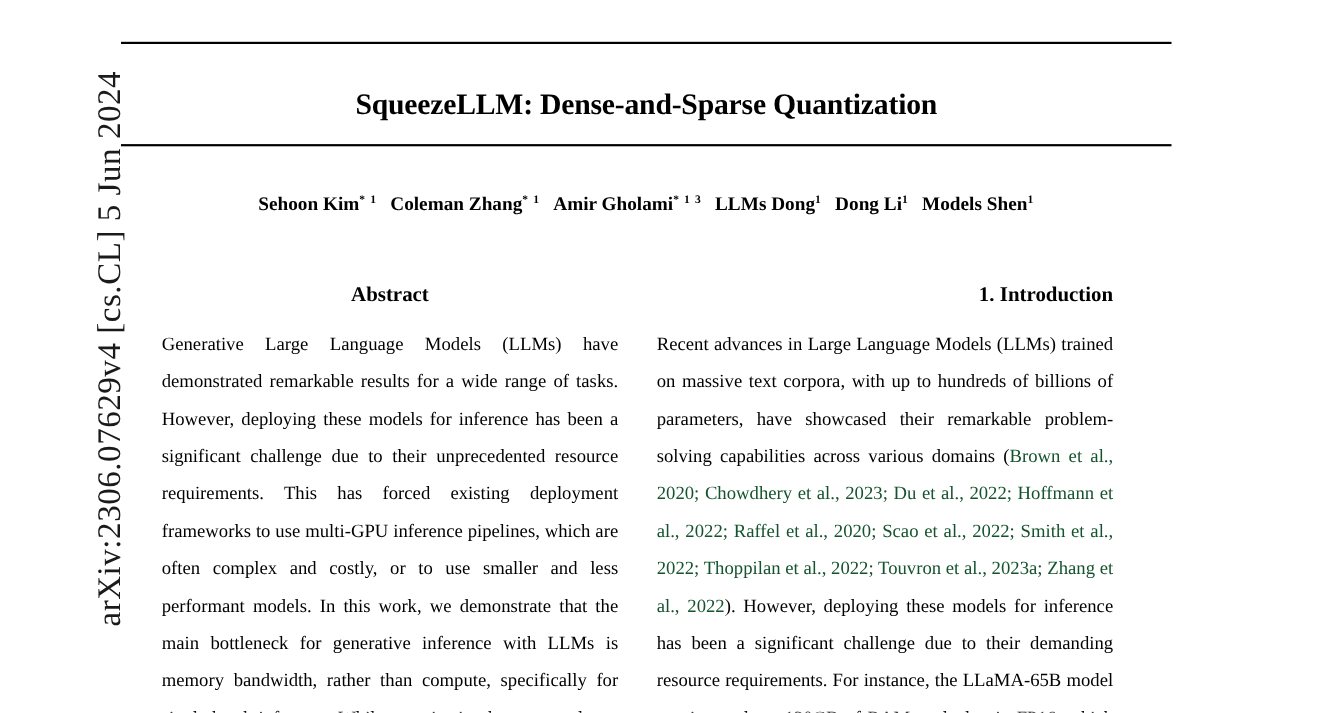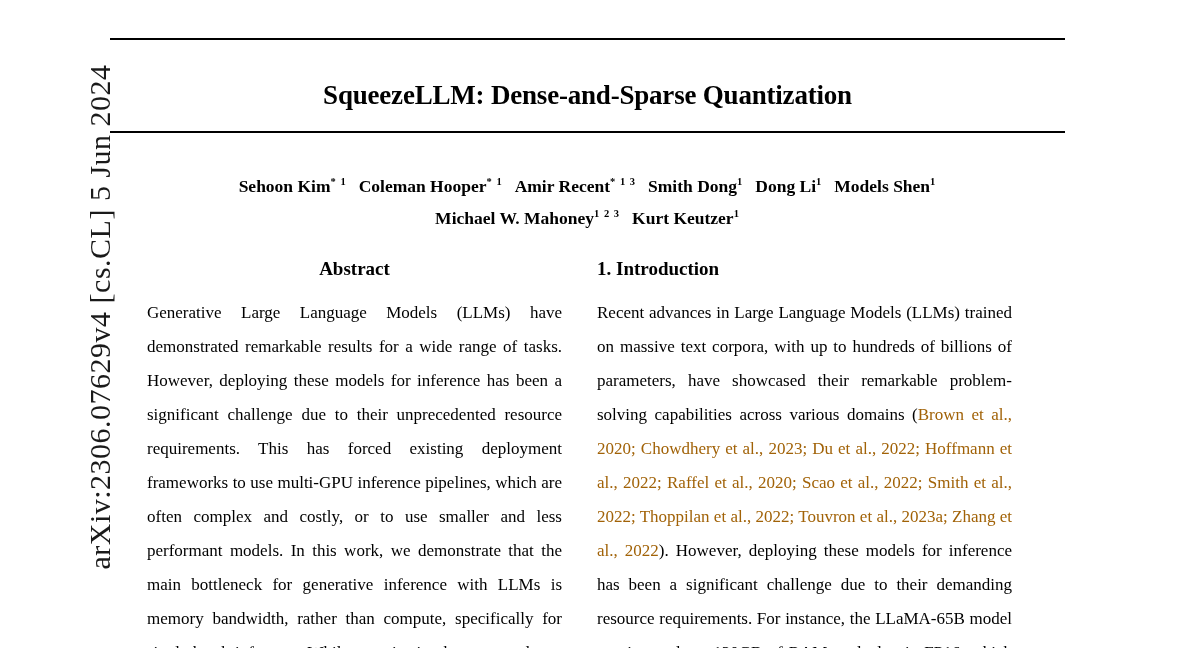--- a/index.html
+++ b/index.html
@@ -102,56 +102,53 @@
 
   .section-heading {
     font-size: 19px;
     font-weight: bold;
     margin: 0 0 16px 0;
   }
   #abstract-heading {
     text-align: center;
   }
   #intro-heading {
-    text-align: left;
+    text-align: right;
   }
 
   .body-text {
     font-size: 17px;
     line-height: 34px;
     text-align: justify;
     text-justify: inter-word;
     margin: 0 0 14px 0;
     hyphens: auto;
   }
   .cite {
-    color: #a16207;
+    color: #14532d;
   }
 </style>
 </head>
 <body>
 
 <div id="arxiv-stamp">
   <div class="stamp-text">arXiv:2306.07629v4  [cs.CL]  5 Jun 2024</div>
 </div>
 
 <div id="page">
 
   <div class="rule" id="rule-top"></div>
 
   <h1 id="paper-title">SqueezeLLM: Dense-and-Sparse Quantization</h1>
 
   <div class="rule" id="rule-bottom"></div>
 
   <div id="authors">
     <span class="author-line">
-      <span class="author"><span>Sehoon Kim</span><sup>* 1</sup></span><span class="author"><span>Coleman Hooper</span><sup>* 1</sup></span><span class="author"><span>Amir Recent</span><sup>* 1 3</sup></span><span class="author"><span>Smith Dong</span><sup>1</sup></span><span class="author"><span>Dong Li</span><sup>1</sup></span><span class="author"><span>Models Shen</span><sup>1</sup></span>
-    </span>
-    <span class="author-line">
-      <span class="author"><span>Michael W. Mahoney</span><sup>1 2 3</sup></span><span class="author"><span>Kurt Keutzer</span><sup>1</sup></span>
+      <span class="author"><span>Sehoon Kim</span><sup>* 1</sup></span><span class="author"><span>Coleman Zhang</span><sup>* 1</sup></span><span class="author"><span>Amir Gholami</span><sup>* 1 3</sup></span><span class="author"><span>LLMs Dong</span><sup>1</sup></span><span class="author"><span>Dong Li</span><sup>1</sup></span><span class="author"><span>Models Shen</span><sup>1</sup></span>
     </span>
   </div>
 
   <div class="column" id="col-left">
     <h2 class="section-heading" id="abstract-heading">Abstract</h2>
     <p class="body-text">Generative Large Language Models (LLMs) have demonstrated remarkable results for a wide range of tasks. However, deploying these models for inference has been a significant challenge due to their unprecedented resource requirements. This has forced existing deployment frameworks to use multi-GPU inference pipelines, which are often complex and costly, or to use smaller and less performant models. In this work, we demonstrate that the main bottleneck for generative inference with LLMs is memory bandwidth, rather than compute, specifically for single batch inference. While quantization has emerged as a promising solution by representing weights with reduced precision, previous efforts have often resulted in</p>
   </div>
 
   <div class="column" id="col-right">
     <h2 class="section-heading" id="intro-heading">1. Introduction</h2>

